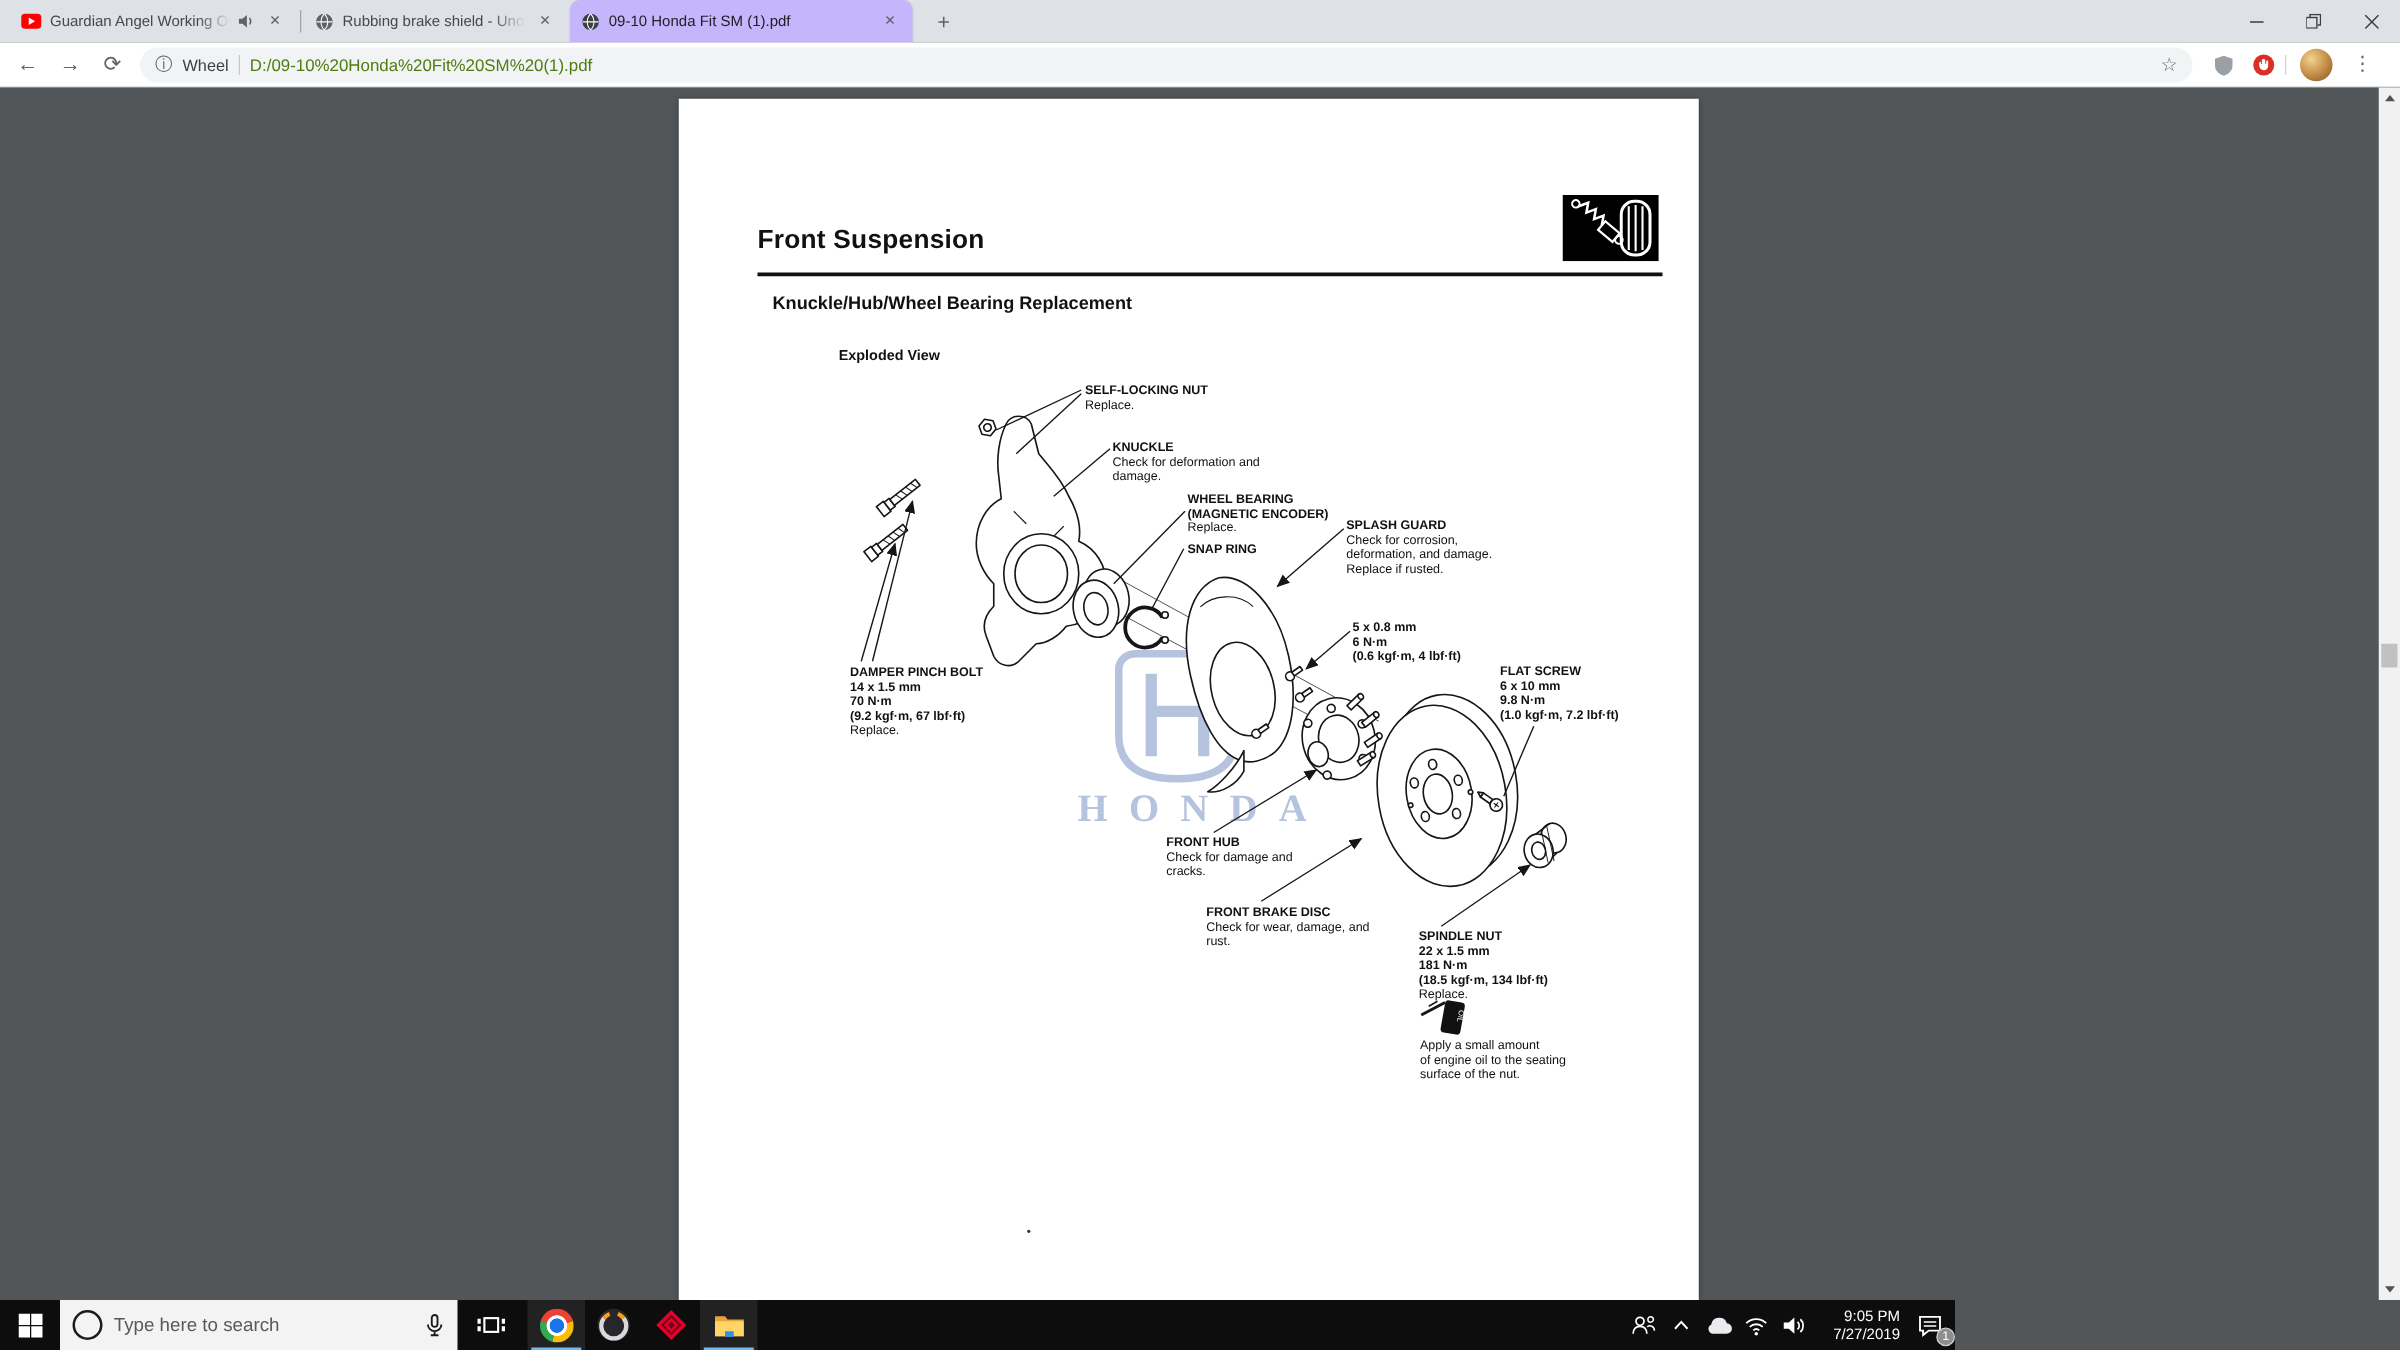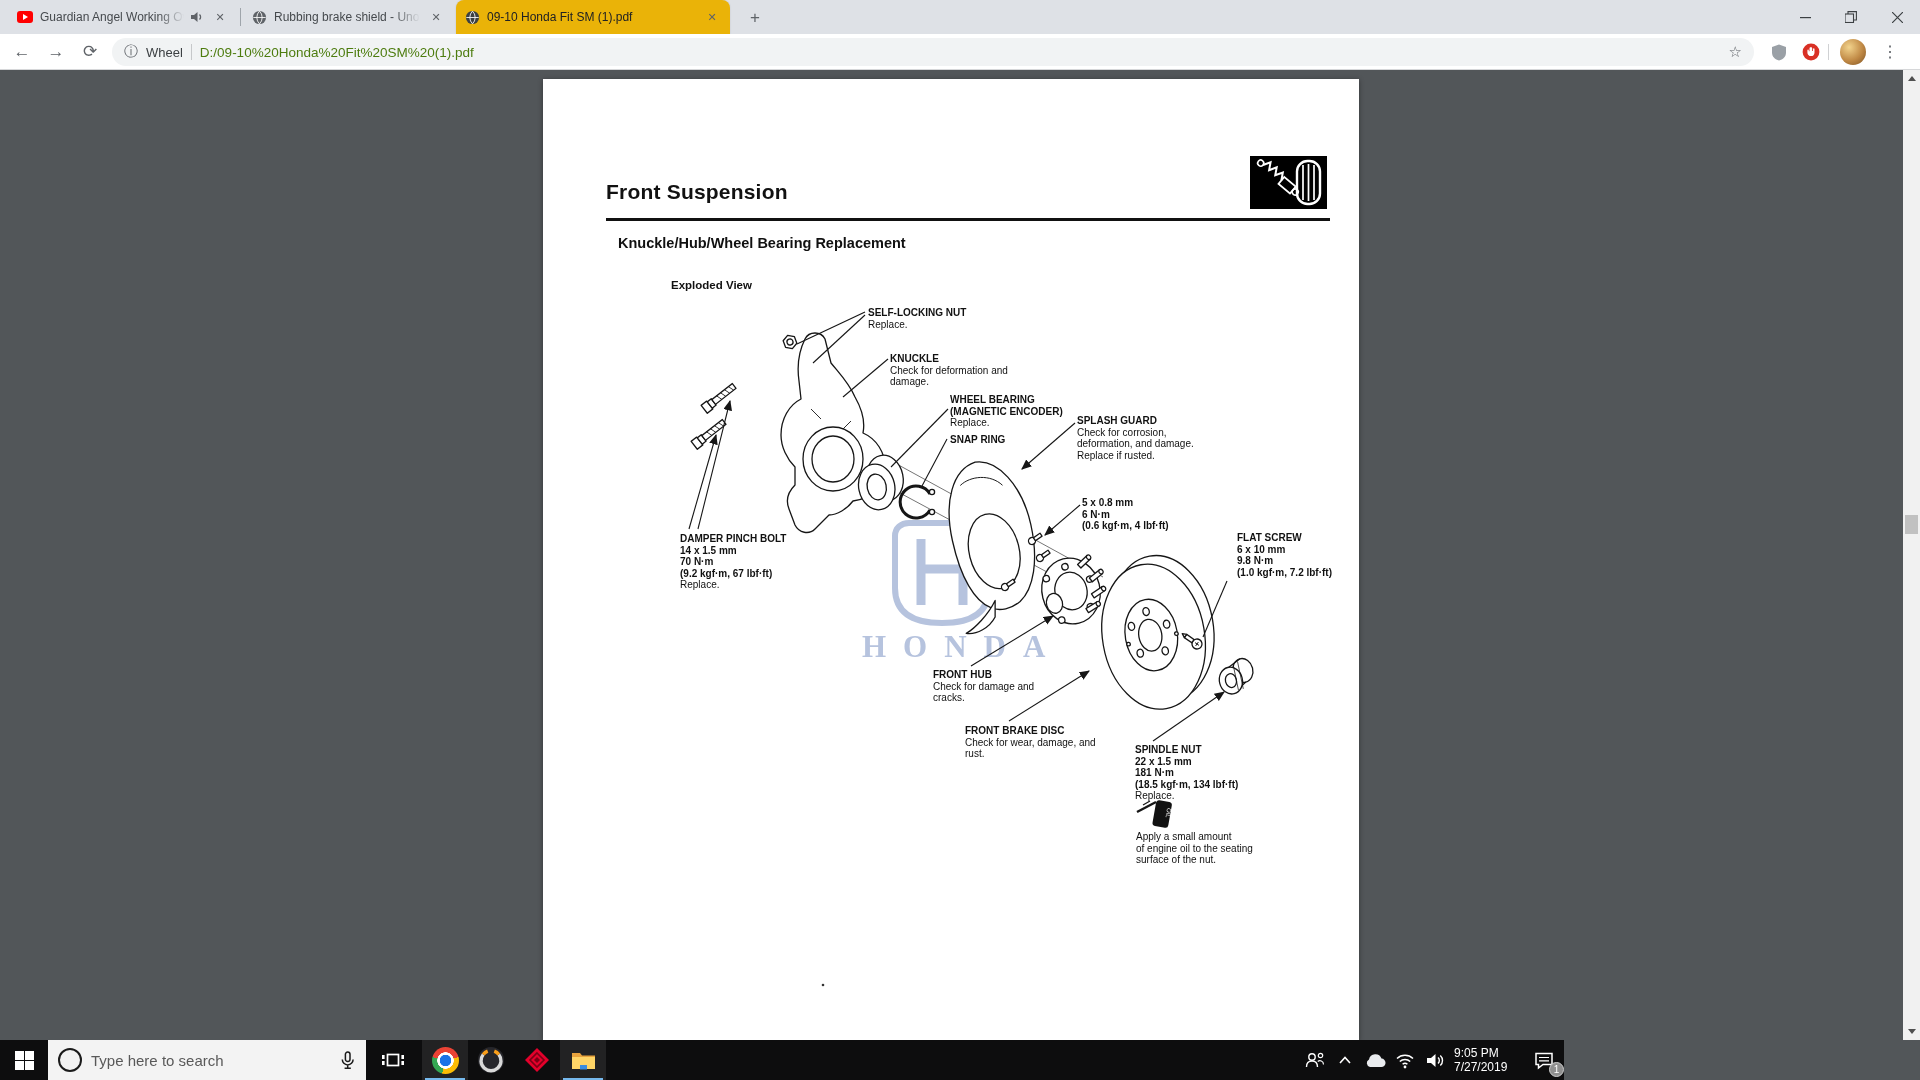--- a/index.html
+++ b/index.html
@@ -3,21 +3,21 @@
 <meta charset="utf-8">
 <style>
   *{margin:0;padding:0;box-sizing:border-box}
   html,body{width:1920px;height:1080px;overflow:hidden;font-family:"Liberation Sans",sans-serif;background:#525659}
 
   
   .tabstrip{position:absolute;left:0;top:0;width:1920px;height:34px;background:#dee1e6}
   .tab{position:absolute;top:0;height:34px;display:flex;align-items:center;gap:7px;padding:0 9px}
   .tab .title{font-size:12px;color:#45494d;white-space:nowrap;overflow:hidden;flex:1;
     -webkit-mask-image:linear-gradient(90deg,#000 82%,transparent);mask-image:linear-gradient(90deg,#000 82%,transparent)}
-  .tab.active{background:#eab308;border-radius:8px 8px 0 0;box-shadow:0 0 2px rgba(0,0,0,.12)}
+  .tab.active{background:#c4b5fd;border-radius:8px 8px 0 0;box-shadow:0 0 2px rgba(0,0,0,.12)}
   .tclose{font-size:11px;color:#5f6368;width:18px;height:18px;line-height:18px;text-align:center;border-radius:50%;flex:0 0 auto}
   .tabsep{position:absolute;top:8px;width:1px;height:18px;background:#9fa5ab}
   .ytfav{width:16px;height:12px;background:#f00;border-radius:3px;position:relative;flex:0 0 auto}
   .ytfav::after{content:"";position:absolute;left:6px;top:3px;border-left:5px solid #fff;border-top:3px solid transparent;border-bottom:3px solid transparent}
   .newtab{position:absolute;left:742px;top:5px;width:26px;height:26px;font-size:17px;color:#5f6368;text-align:center;line-height:25px;border-radius:50%}
   .wctrls{position:absolute;right:0;top:0;height:34px;display:flex}
   .wbtn{width:46px;height:34px;display:flex;align-items:center;justify-content:center}
 
   
   .toolbar{position:absolute;left:0;top:34px;width:1920px;height:36px;background:#fff;border-bottom:1px solid #d6d7d9}
@@ -61,21 +61,21 @@
   .winlogo span{background:#fff}
   .tsearch{width:318px;height:40px;background:#f3f3f3;display:flex;align-items:center;padding:0 10px;gap:9px}
   .cring{width:24px;height:24px;border:2.5px solid #1b1b1b;border-radius:50%;flex:0 0 auto}
   .tsearch input{border:none;outline:none;background:transparent;font-size:15px;color:#3a3a3a;flex:1;font-family:"Liberation Sans",sans-serif}
   .tsearch input::placeholder{color:#595959;opacity:1}
   .tbtn{width:46px;height:40px;display:flex;align-items:center;justify-content:center;position:relative}
   .tbtn.open{background:rgba(255,255,255,.09)}
   .tbtn.open::after{content:"";position:absolute;left:3px;right:3px;bottom:0;height:2.5px;background:#76b9ed}
   .tray{margin-left:auto;display:flex;align-items:center;height:40px}
   .trayic{width:30px;height:40px;display:flex;align-items:center;justify-content:center;position:relative}
-  .clock{width:74px;text-align:left;color:#fff;font-size:12px;line-height:14px;padding:0 4px}
+  .clock{width:74px;text-align:right;color:#fff;font-size:12px;line-height:14px;padding:0 4px}
   .badge{position:absolute;right:0px;bottom:3px;width:15px;height:15px;border-radius:50%;background:#8f8f8f;border:1px solid #cfcfcf;color:#fff;font-size:10px;line-height:13px;text-align:center}
 </style>
 </head>
 <body>
 
 <div class="tabstrip">
   <div class="tab" style="left:8px;width:230px">
     <span class="ytfav"></span>
     <span class="title">Guardian Angel Working Ove</span>
     <svg width="13" height="12" viewBox="0 0 13 12" style="flex:0 0 auto">
@@ -352,21 +352,21 @@
       <div class="b">SPLASH GUARD</div>
         <div>Check for corrosion,</div>
         <div>deformation, and damage.</div>
         <div>Replace if rusted.</div>
     </div>
     <div class="lbl" style="left:539px;top:418px">
       <div class="b">5 x 0.8 mm</div>
         <div class="b">6 N·m</div>
         <div class="b">(0.6 kgf·m, 4 lbf·ft)</div>
     </div>
-    <div class="lbl" style="left:694px;top:453px">
+    <div class="lbl" style="left:657px;top:453px">
       <div class="b">FLAT SCREW</div>
         <div class="b">6 x 10 mm</div>
         <div class="b">9.8 N·m</div>
         <div class="b">(1.0 kgf·m, 7.2 lbf·ft)</div>
     </div>
     <div class="lbl" style="left:137px;top:454px">
       <div class="b">DAMPER PINCH BOLT</div>
         <div class="b">14 x 1.5 mm</div>
         <div class="b">70 N·m</div>
         <div class="b">(9.2 kgf·m, 67 lbf·ft)</div>

